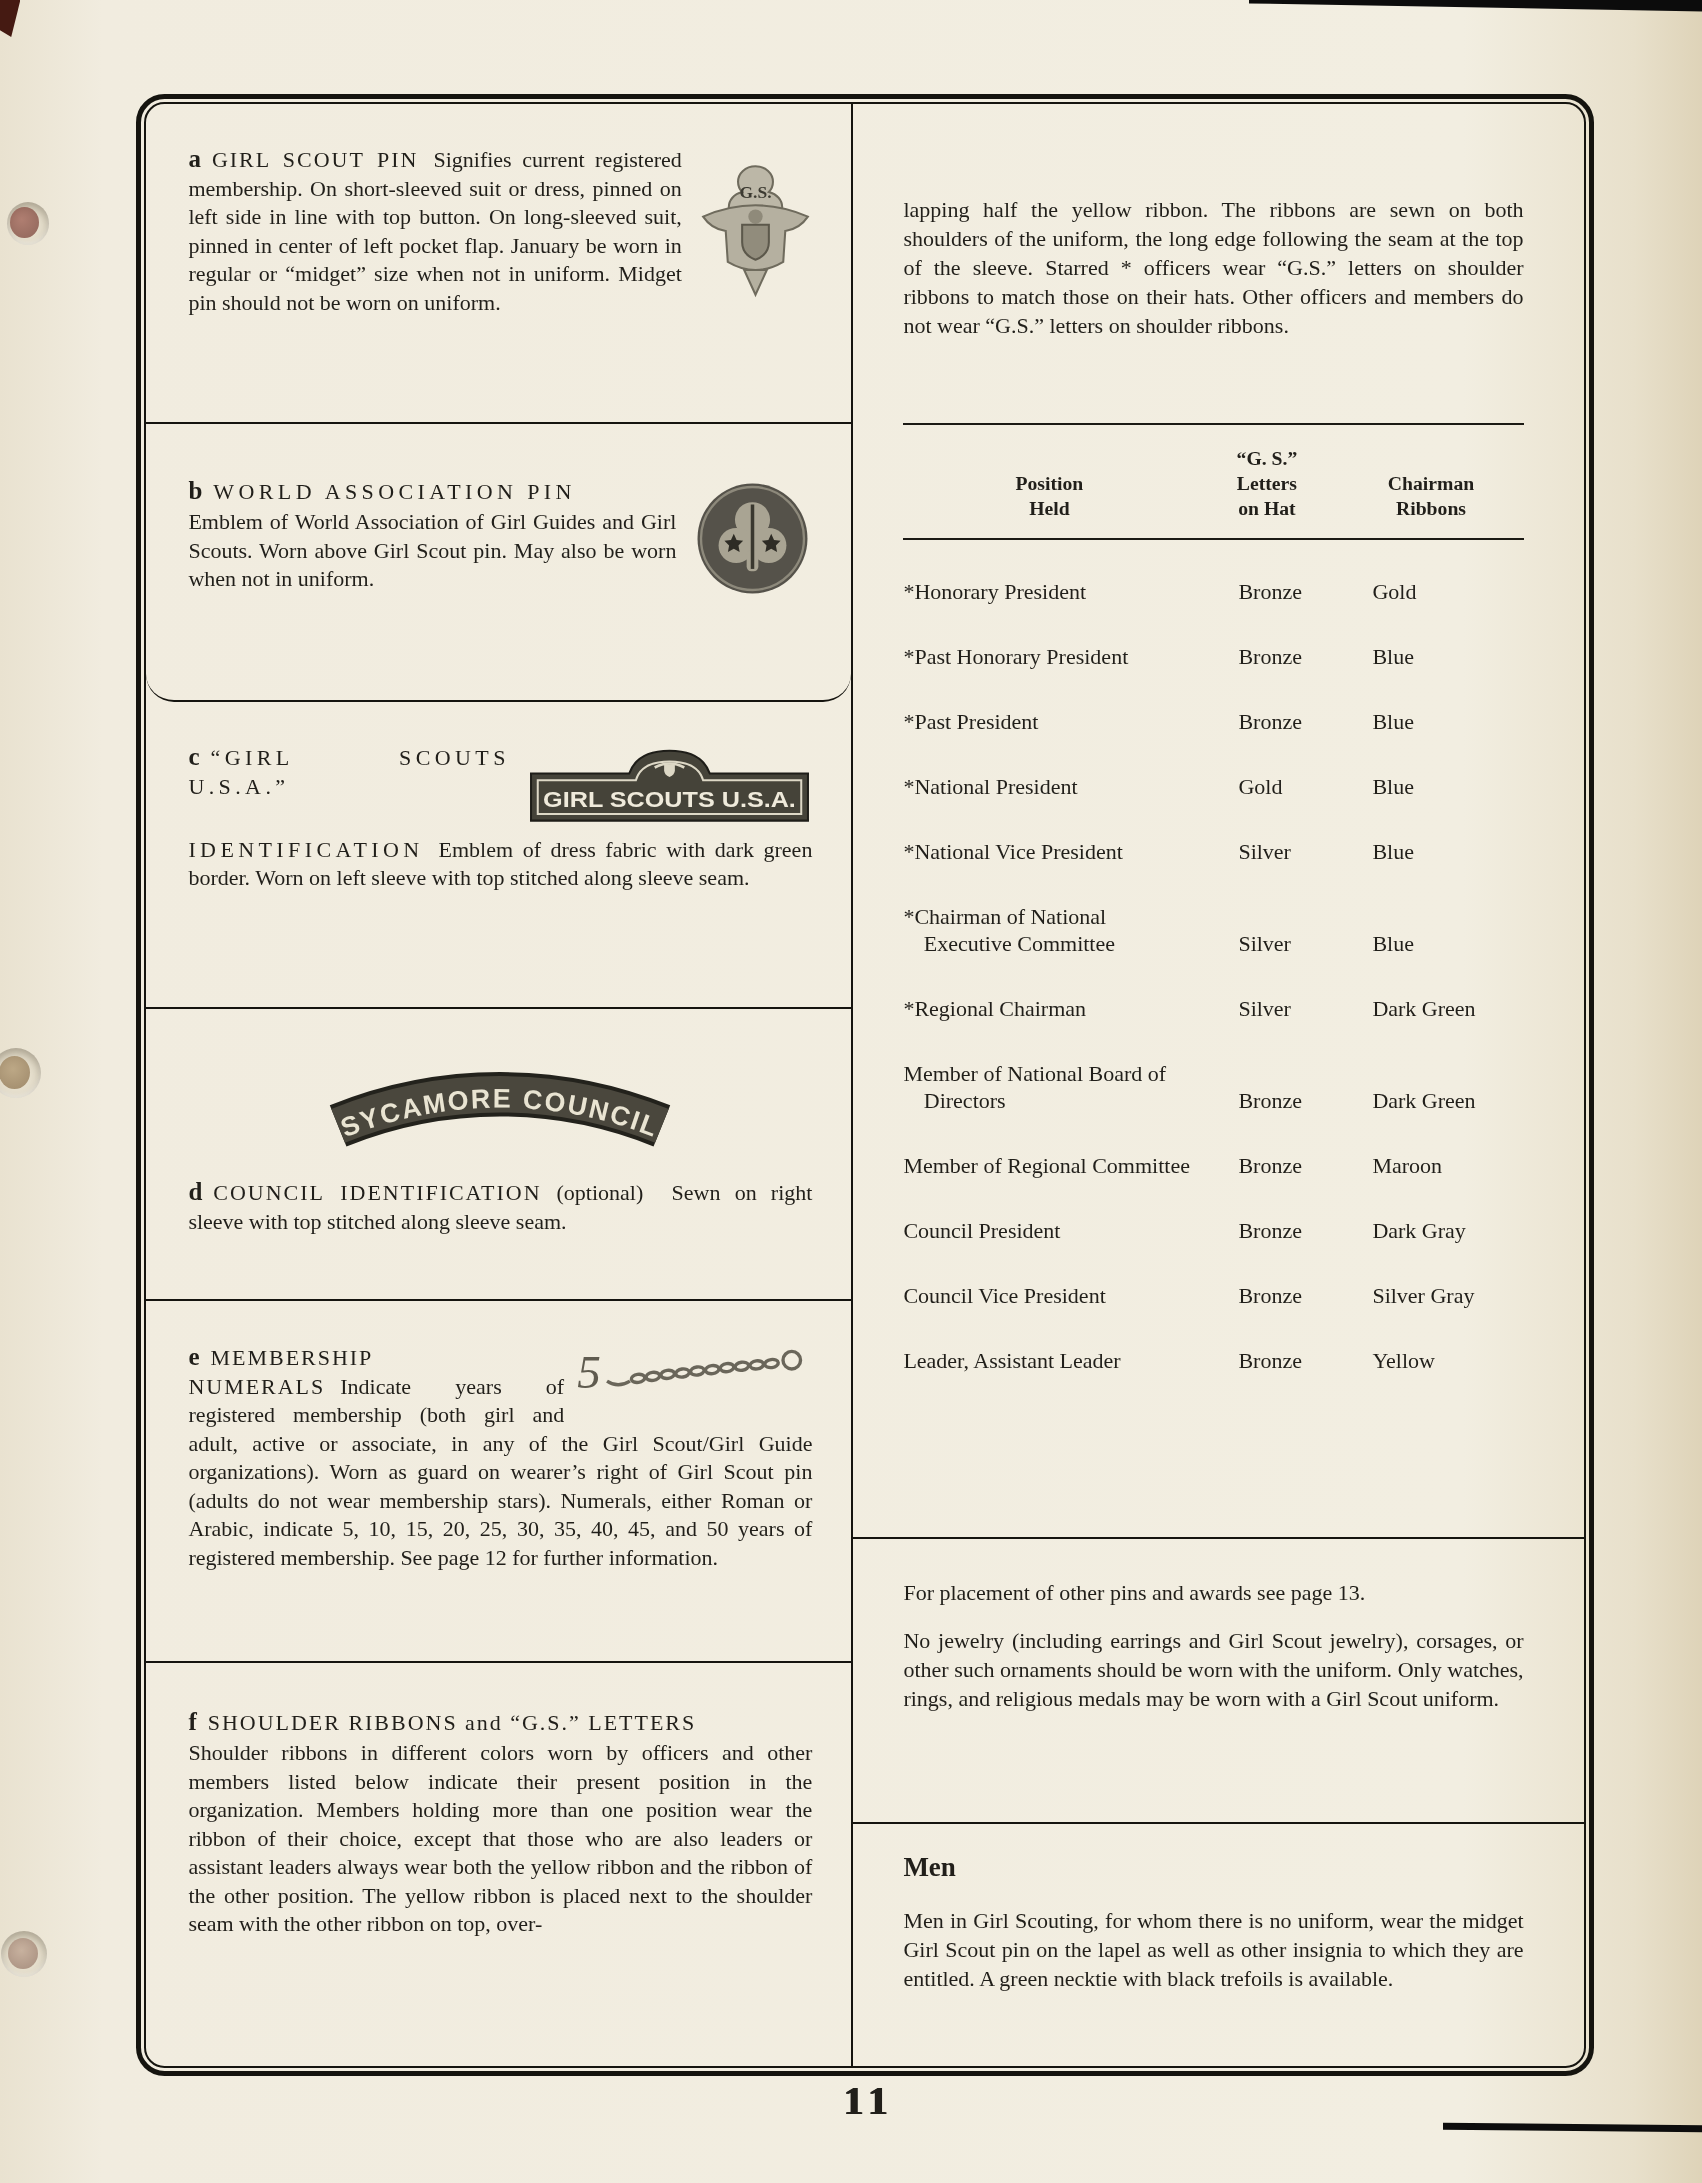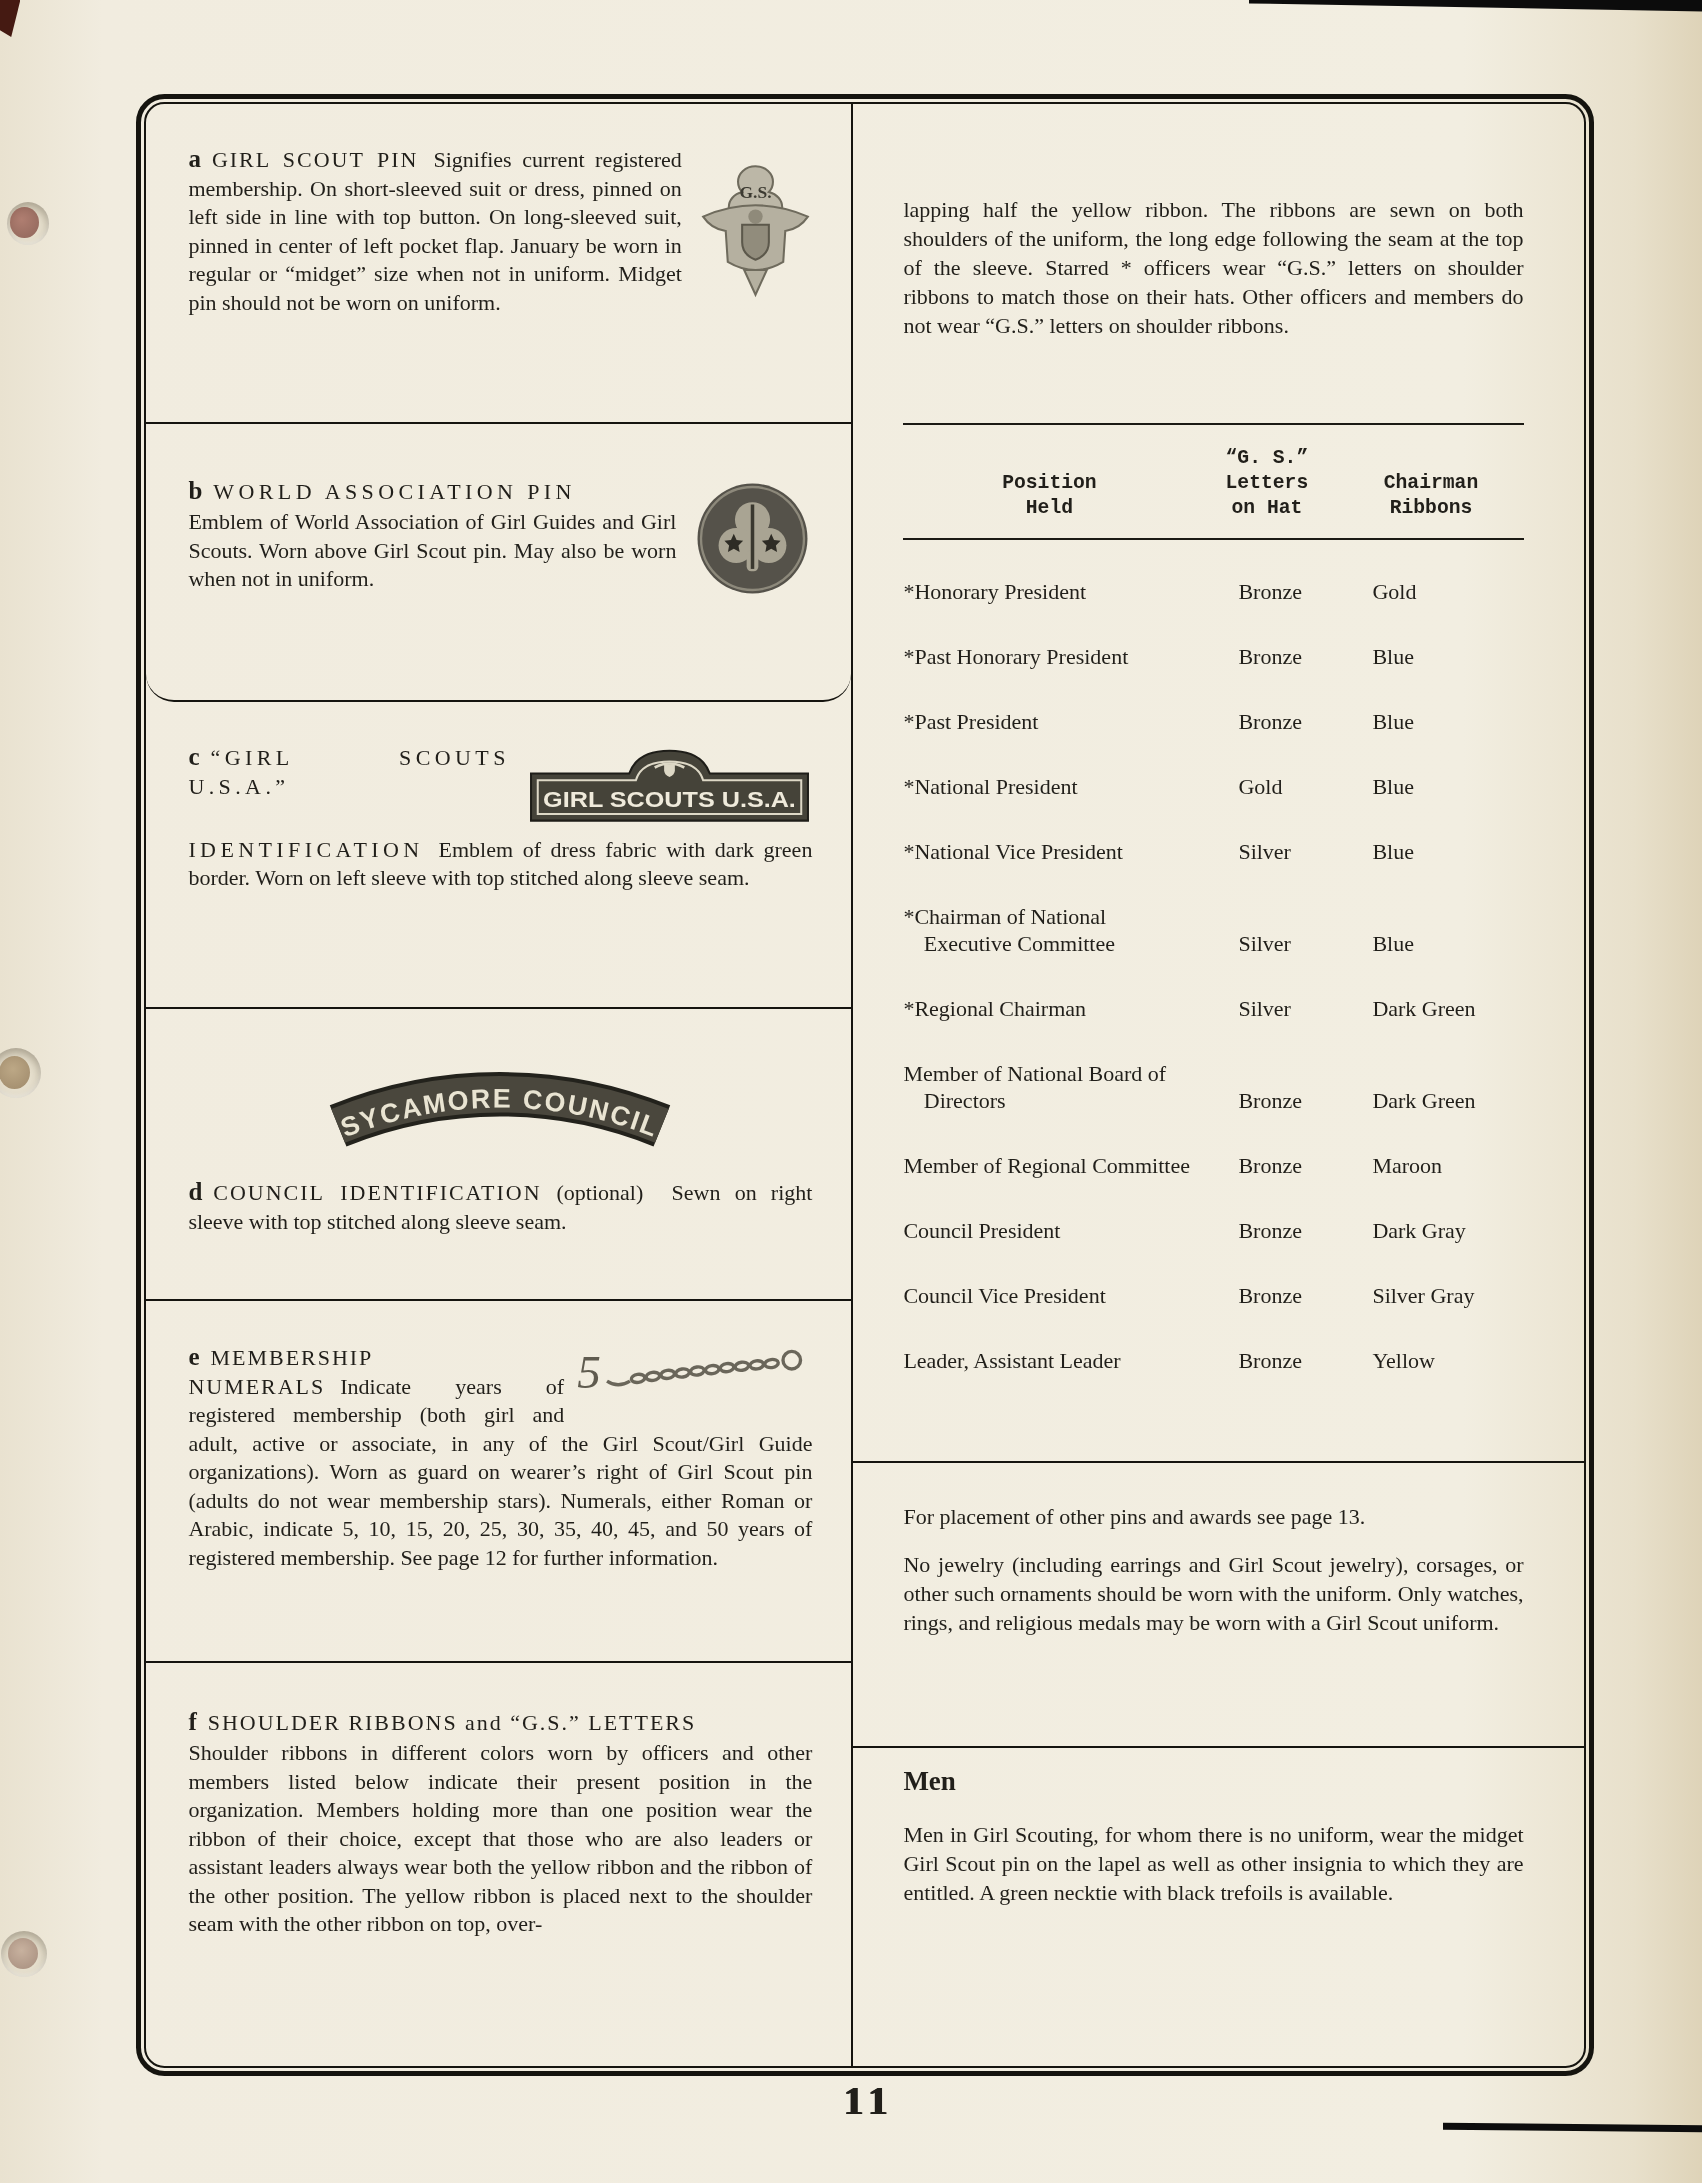--- a/index.html
+++ b/index.html
@@ -52,37 +52,37 @@
   .badge-c{float:right;width:285px;height:80px;margin:1.4px 0 11px 17.6px;}
   .badge-d{display:block;width:356px;height:102px;margin:4.1px auto 30px auto;}
   .badge-e{float:right;width:236px;height:54px;margin:2.7px 0 9.5px 12.2px;}
 
   
   .rc-top{flex:1;box-sizing:border-box;padding:43px 60px 0 50px;min-height:0;}
   .intro{font-size:22px;line-height:29px;text-align:justify;margin:0;}
   .tbl{margin-top:83px;}
   .tbl-head{display:flex;border-top:2.7px solid #1b1a14;border-bottom:2.7px solid #1b1a14;
             padding:20.4px 0 17.6px 0;align-items:flex-end;}
-  .tbl-head .hcell{font-weight:bold;font-size:19.7px;line-height:25px;text-align:center;font-family:Liberation Mono, monospace;}
+  .tbl-head .hcell{font-weight:bold;font-size:19.7px;line-height:25px;text-align:center;}
   .hcell span{display:block;}
   .c-pos{width:292px;flex:0 0 auto;}
   .c-let{width:143px;flex:0 0 auto;}
   .c-rib{flex:1;min-width:0;}
   .trow{display:flex;align-items:flex-end;margin-top:38px;font-size:22px;line-height:27px;}
   .trow:first-of-type{margin-top:28.5px;}
   .trow .c-pos{padding-left:20.4px;text-indent:-20.4px;padding-right:5.4px;box-sizing:border-box;}
   .trow .c-let{padding-left:43px;box-sizing:border-box;}
   .trow .c-rib{padding-left:34px;box-sizing:border-box;}
 
   .rc-notes{border-top:2px solid #15140f;height:285px;box-sizing:border-box;
             padding:39px 60px 0 50px;}
   .note-line{font-size:22px;line-height:29px;margin:0 0 19px 0;}
   .note-para{font-size:22px;line-height:29px;text-align:justify;margin:0;}
   .rc-men{border-top:2px solid #15140f;flex:0 0 auto;box-sizing:border-box;
-          padding:18px 60px 0 50px;height:320px;}
+          padding:28px 60px 0 50px;height:244px;}
   .men-heading{font-size:27px;font-weight:bold;margin:0 0 23px 0;}
 
   
   .page-num{position:absolute;left:140px;top:2078px;width:1458px;text-align:center;
             font-size:39px;font-weight:bold;letter-spacing:6.8px;
             text-shadow:1px 0 #211f1a, -0.7px 0 #211f1a;}
 </style>
 </head>
 <body>
 

